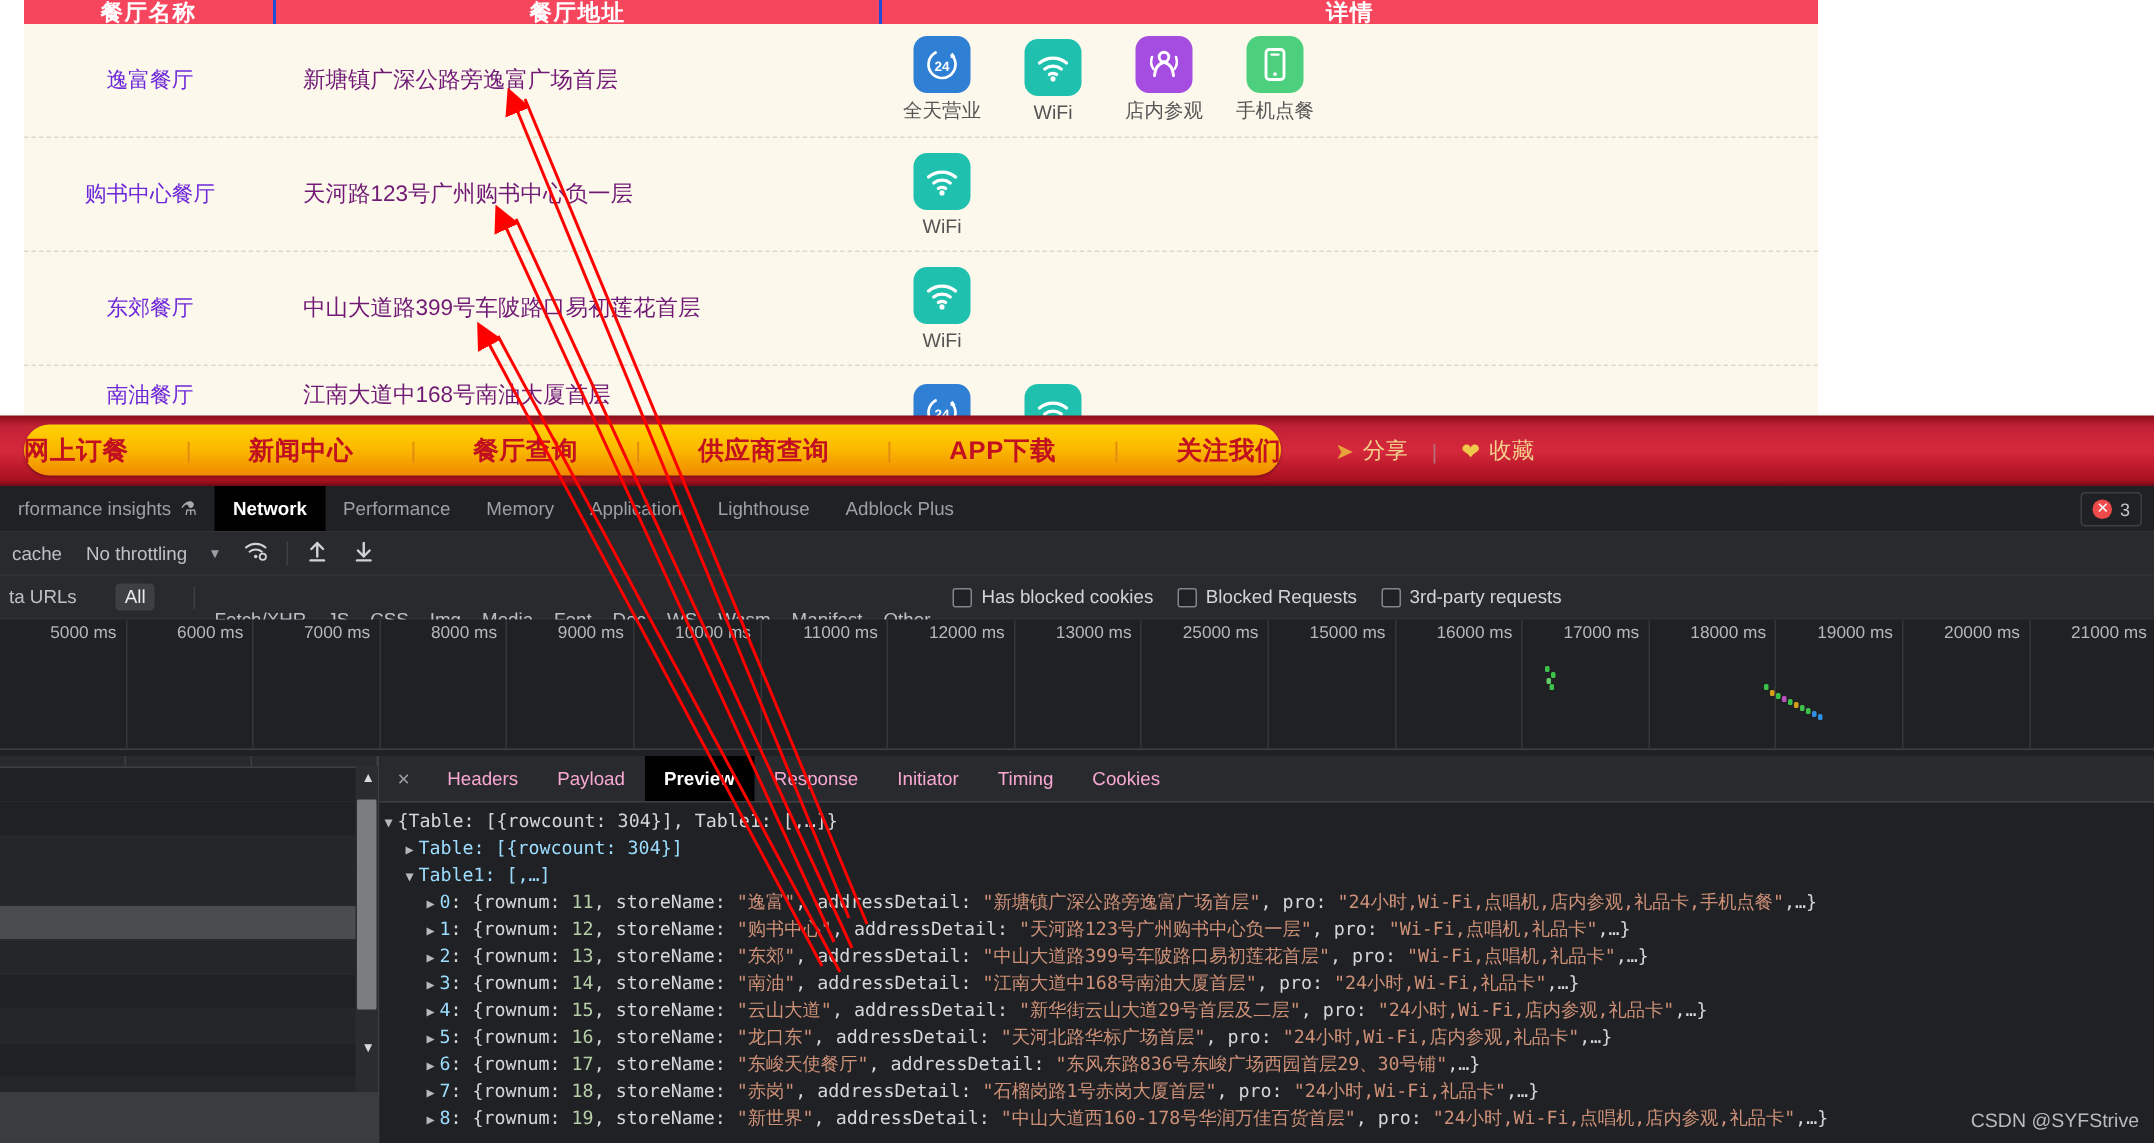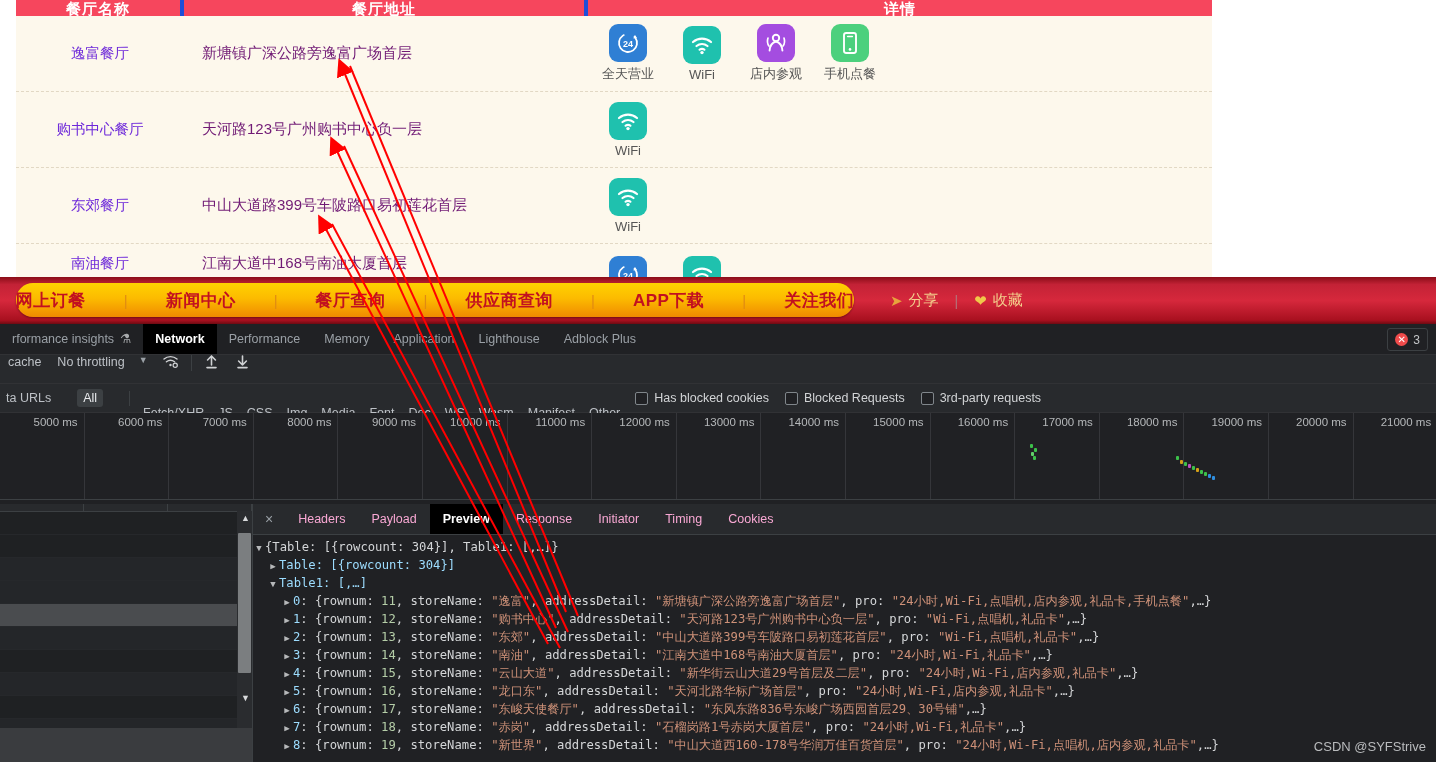--- a/index.html
+++ b/index.html
@@ -12,21 +12,21 @@
   }
   .screen{position:relative;width:1436px;height:762px;overflow:hidden;background:#fff;}
 
   
   .page-area{position:absolute;left:0;top:0;width:1436px;height:280px;background:#fff;overflow:hidden;}
   .rtable{position:absolute;left:16px;top:0;width:1196px;background:#fdf8ec;}
   .rthead{display:flex;height:16px;background:#f6465d;overflow:hidden;}
   .rthead .th{
     color:#fff;font-size:15px;font-weight:bold;text-align:center;
     line-height:18px;letter-spacing:1px;overflow:hidden;white-space:nowrap;
-    border-right:4px solid #1d4ed8;box-sizing:border-box;
+    border-right:2px solid #1d4ed8;box-sizing:border-box;
   }
   .rthead .th:last-child{border-right:none;}
   .th-c1{width:168px;}
   .th-c2{width:404px;}
   .th-c3{flex:1;}
 
   .rtrow{display:flex;align-items:center;height:76px;background:#fdf8ec;
          border-bottom:1px dashed #e2d8c4;box-sizing:border-box;}
   .rtrow:last-child{border-bottom:none;}
   .cell-name{width:168px;text-align:center;color:#6d28d9;font-size:14.5px;}
@@ -71,21 +71,21 @@
   .dt-tab{height:30px;line-height:30px;padding:0 12px;color:#9aa0a6;font-size:12.5px;white-space:nowrap;}
   .dt-tab.active{background:#000;color:#fff;font-weight:bold;}
   .dt-tab.partial{color:#9aa0a6;}
   .flask{display:inline-block;margin-left:6px;color:#a8abad;}
   .dt-errbadge{position:absolute;right:8px;top:4px;height:21px;border:1px solid #3c4043;border-radius:3px;
     display:flex;align-items:center;gap:5px;padding:0 7px;background:#202124;}
   .errdot{width:13px;height:13px;border-radius:50%;background:#f04b4b;color:#fff;font-size:10px;
     display:flex;align-items:center;justify-content:center;font-weight:bold;}
   .errcount{color:#c3c5c7;font-size:12px;}
 
-  .dt-toolbar{height:28px;background:#282a2d;border-bottom:1px solid #313235;display:flex;align-items:flex-start;
+  .dt-toolbar{height:28px;background:#282a2d;border-bottom:1px solid #313235;display:flex;align-items:center;
     padding-left:0;gap:0;}
   .tb-txt{color:#bdc1c6;font-size:12.5px;padding:0 8px;white-space:nowrap;}
   .tb-caret{color:#9aa0a6;font-size:9px;padding:0 6px;}
   .tb-icon{color:#d0d2d4;font-size:13px;padding:0 9px;}
   .tb-div{width:1px;height:16px;background:#3c4043;margin:0 4px;}
 
   .dt-filterbar{height:28px;background:#282a2d;border-bottom:1px solid #313235;display:flex;align-items:center;}
   .fb-txt{color:#bdc1c6;font-size:12.5px;padding:0 6px;white-space:nowrap;}
   .fb-all{background:#3c4043;color:#e8eaed;border-radius:3px;padding:2px 6px;margin:0 20px;font-size:12.5px;}
   .fb-pipe{width:1px;height:15px;background:#3c4043;margin:0 6px;}
@@ -391,21 +391,21 @@
         <div class="rcell" style="left: 507.6px; width: 84.6px;">
           <span>11000 ms</span>
         </div>
         <div class="rcell" style="left: 592.2px; width: 84.6px;">
           <span>12000 ms</span>
         </div>
         <div class="rcell" style="left: 676.8px; width: 84.6px;">
           <span>13000 ms</span>
         </div>
         <div class="rcell" style="left: 761.4px; width: 84.6px;">
-          <span>14000 ms</span>
+          <span>25000 ms</span>
         </div>
         <div class="rcell" style="left: 846px; width: 84.6px;">
           <span>15000 ms</span>
         </div>
         <div class="rcell" style="left: 930.6px; width: 84.6px;">
           <span>16000 ms</span>
         </div>
         <div class="rcell" style="left: 1015.2px; width: 84.6px;">
           <span>17000 ms</span>
         </div>

